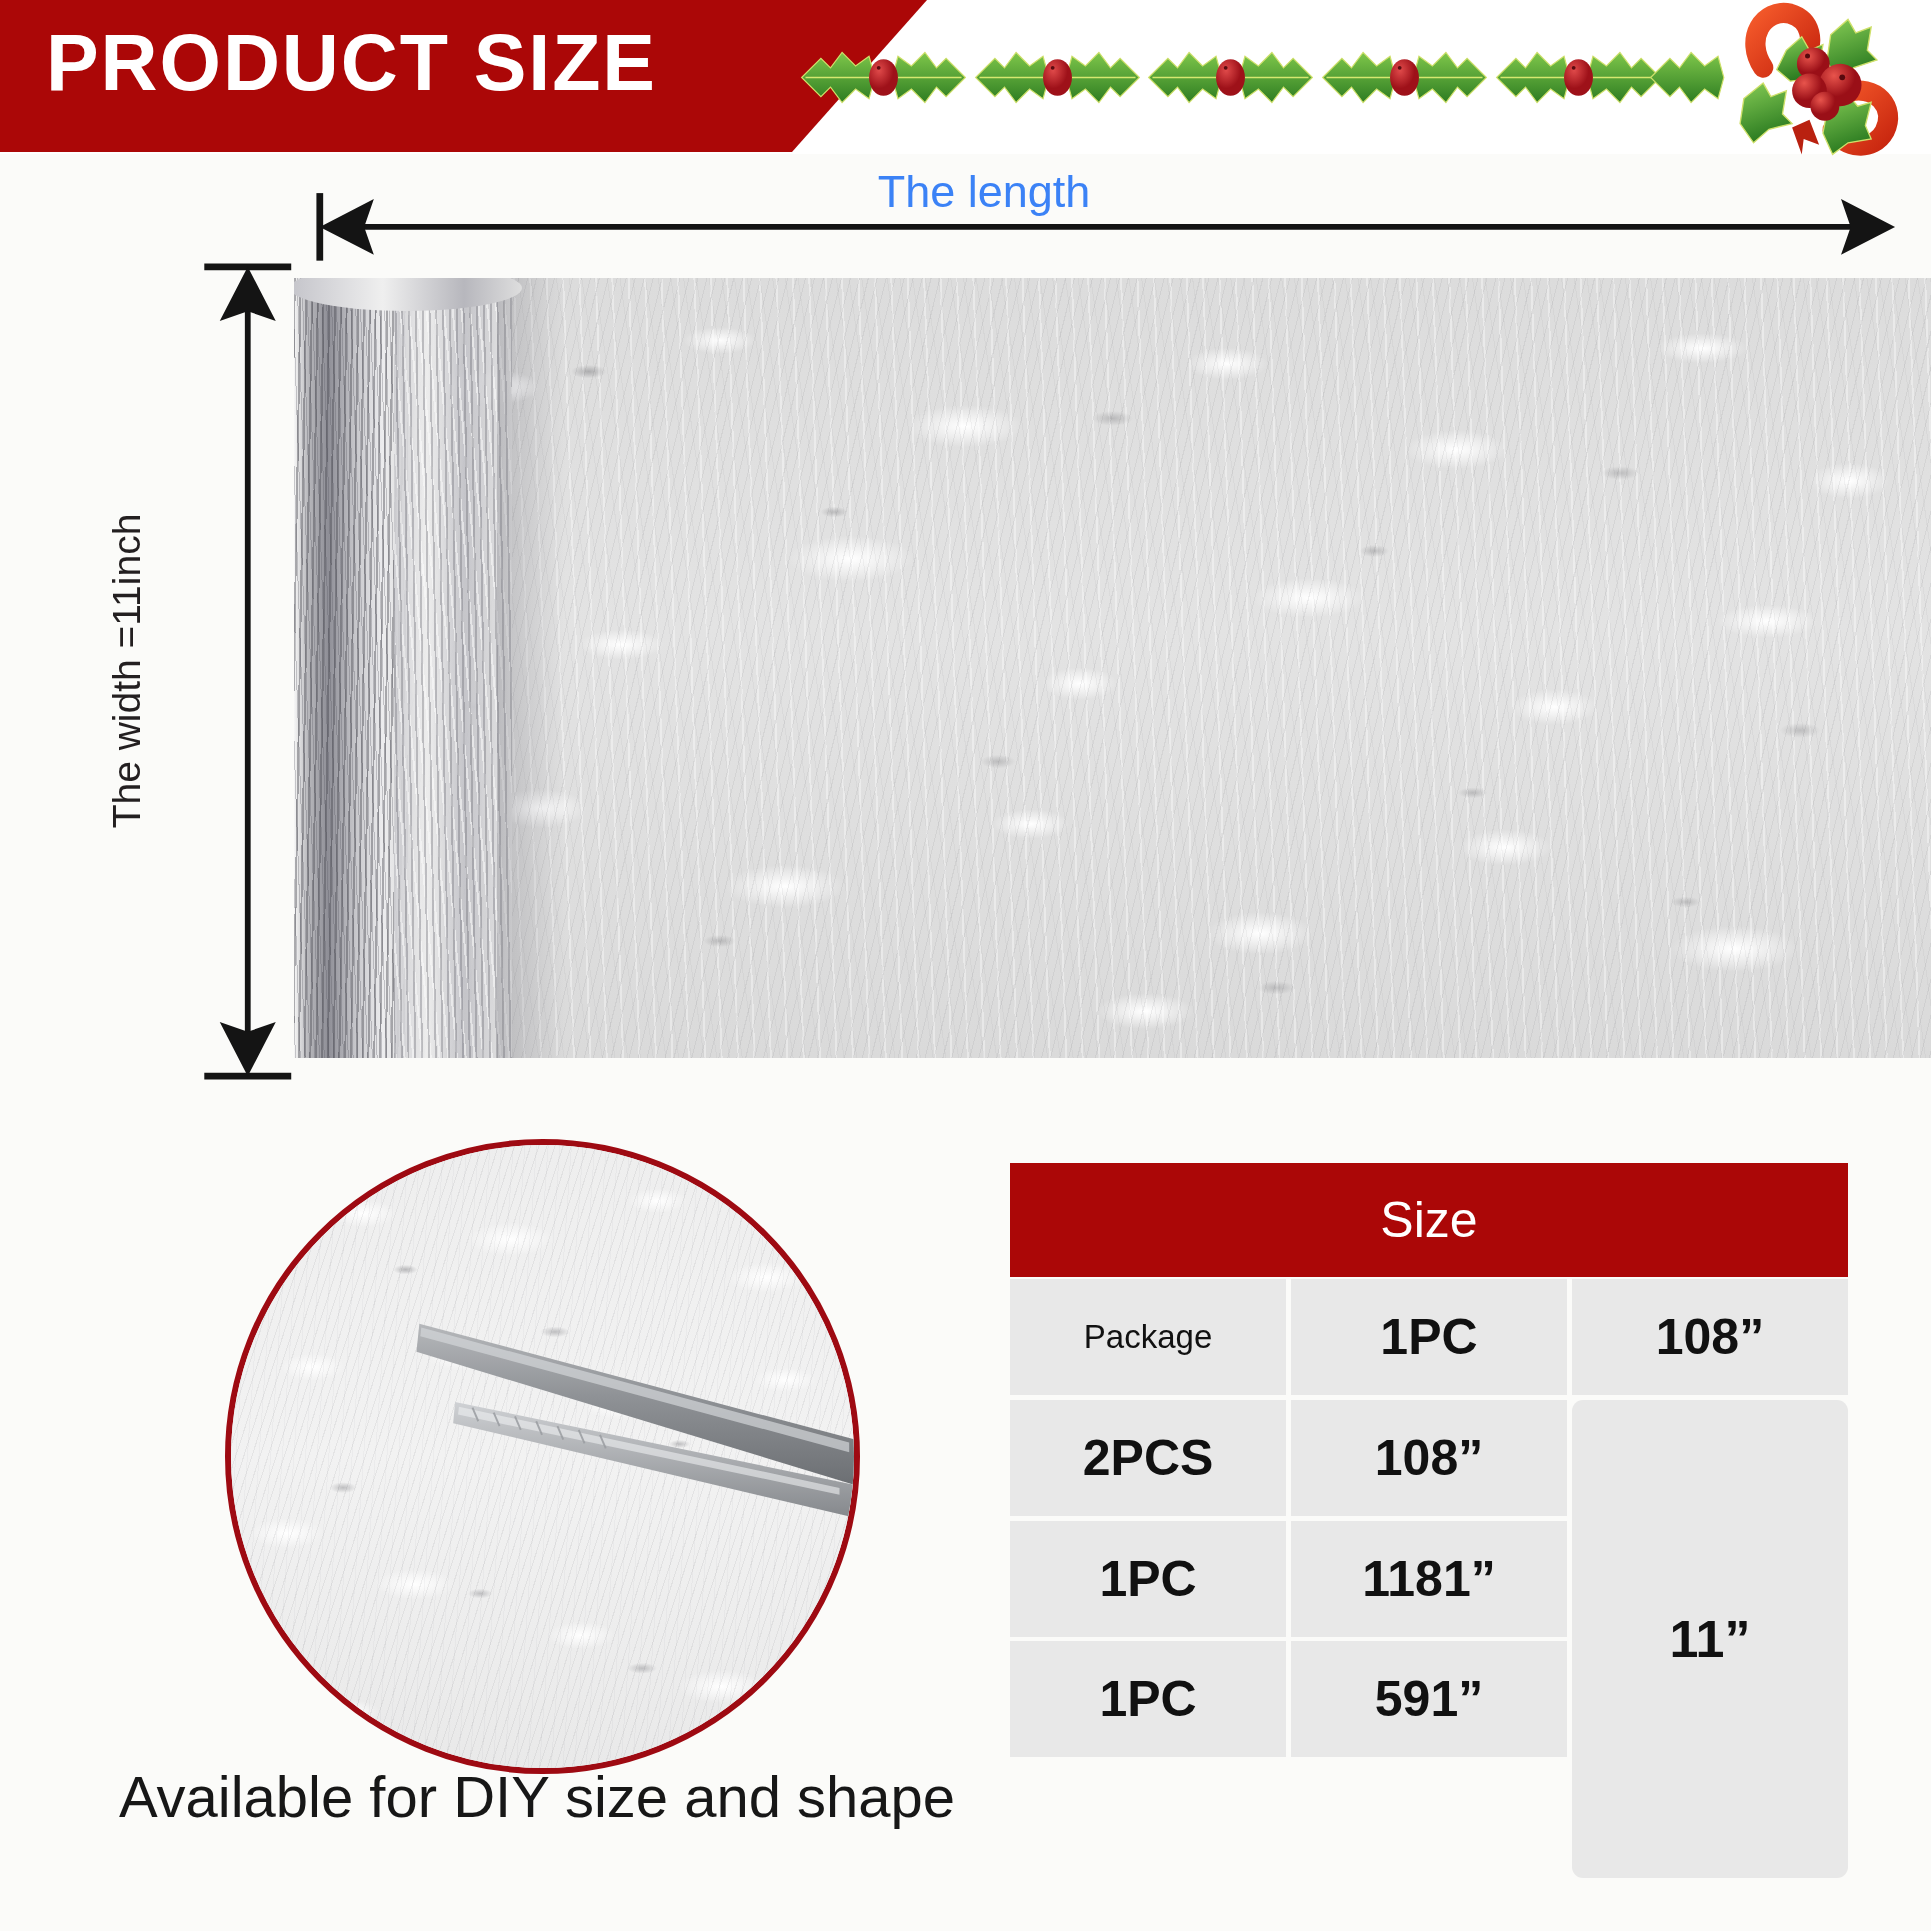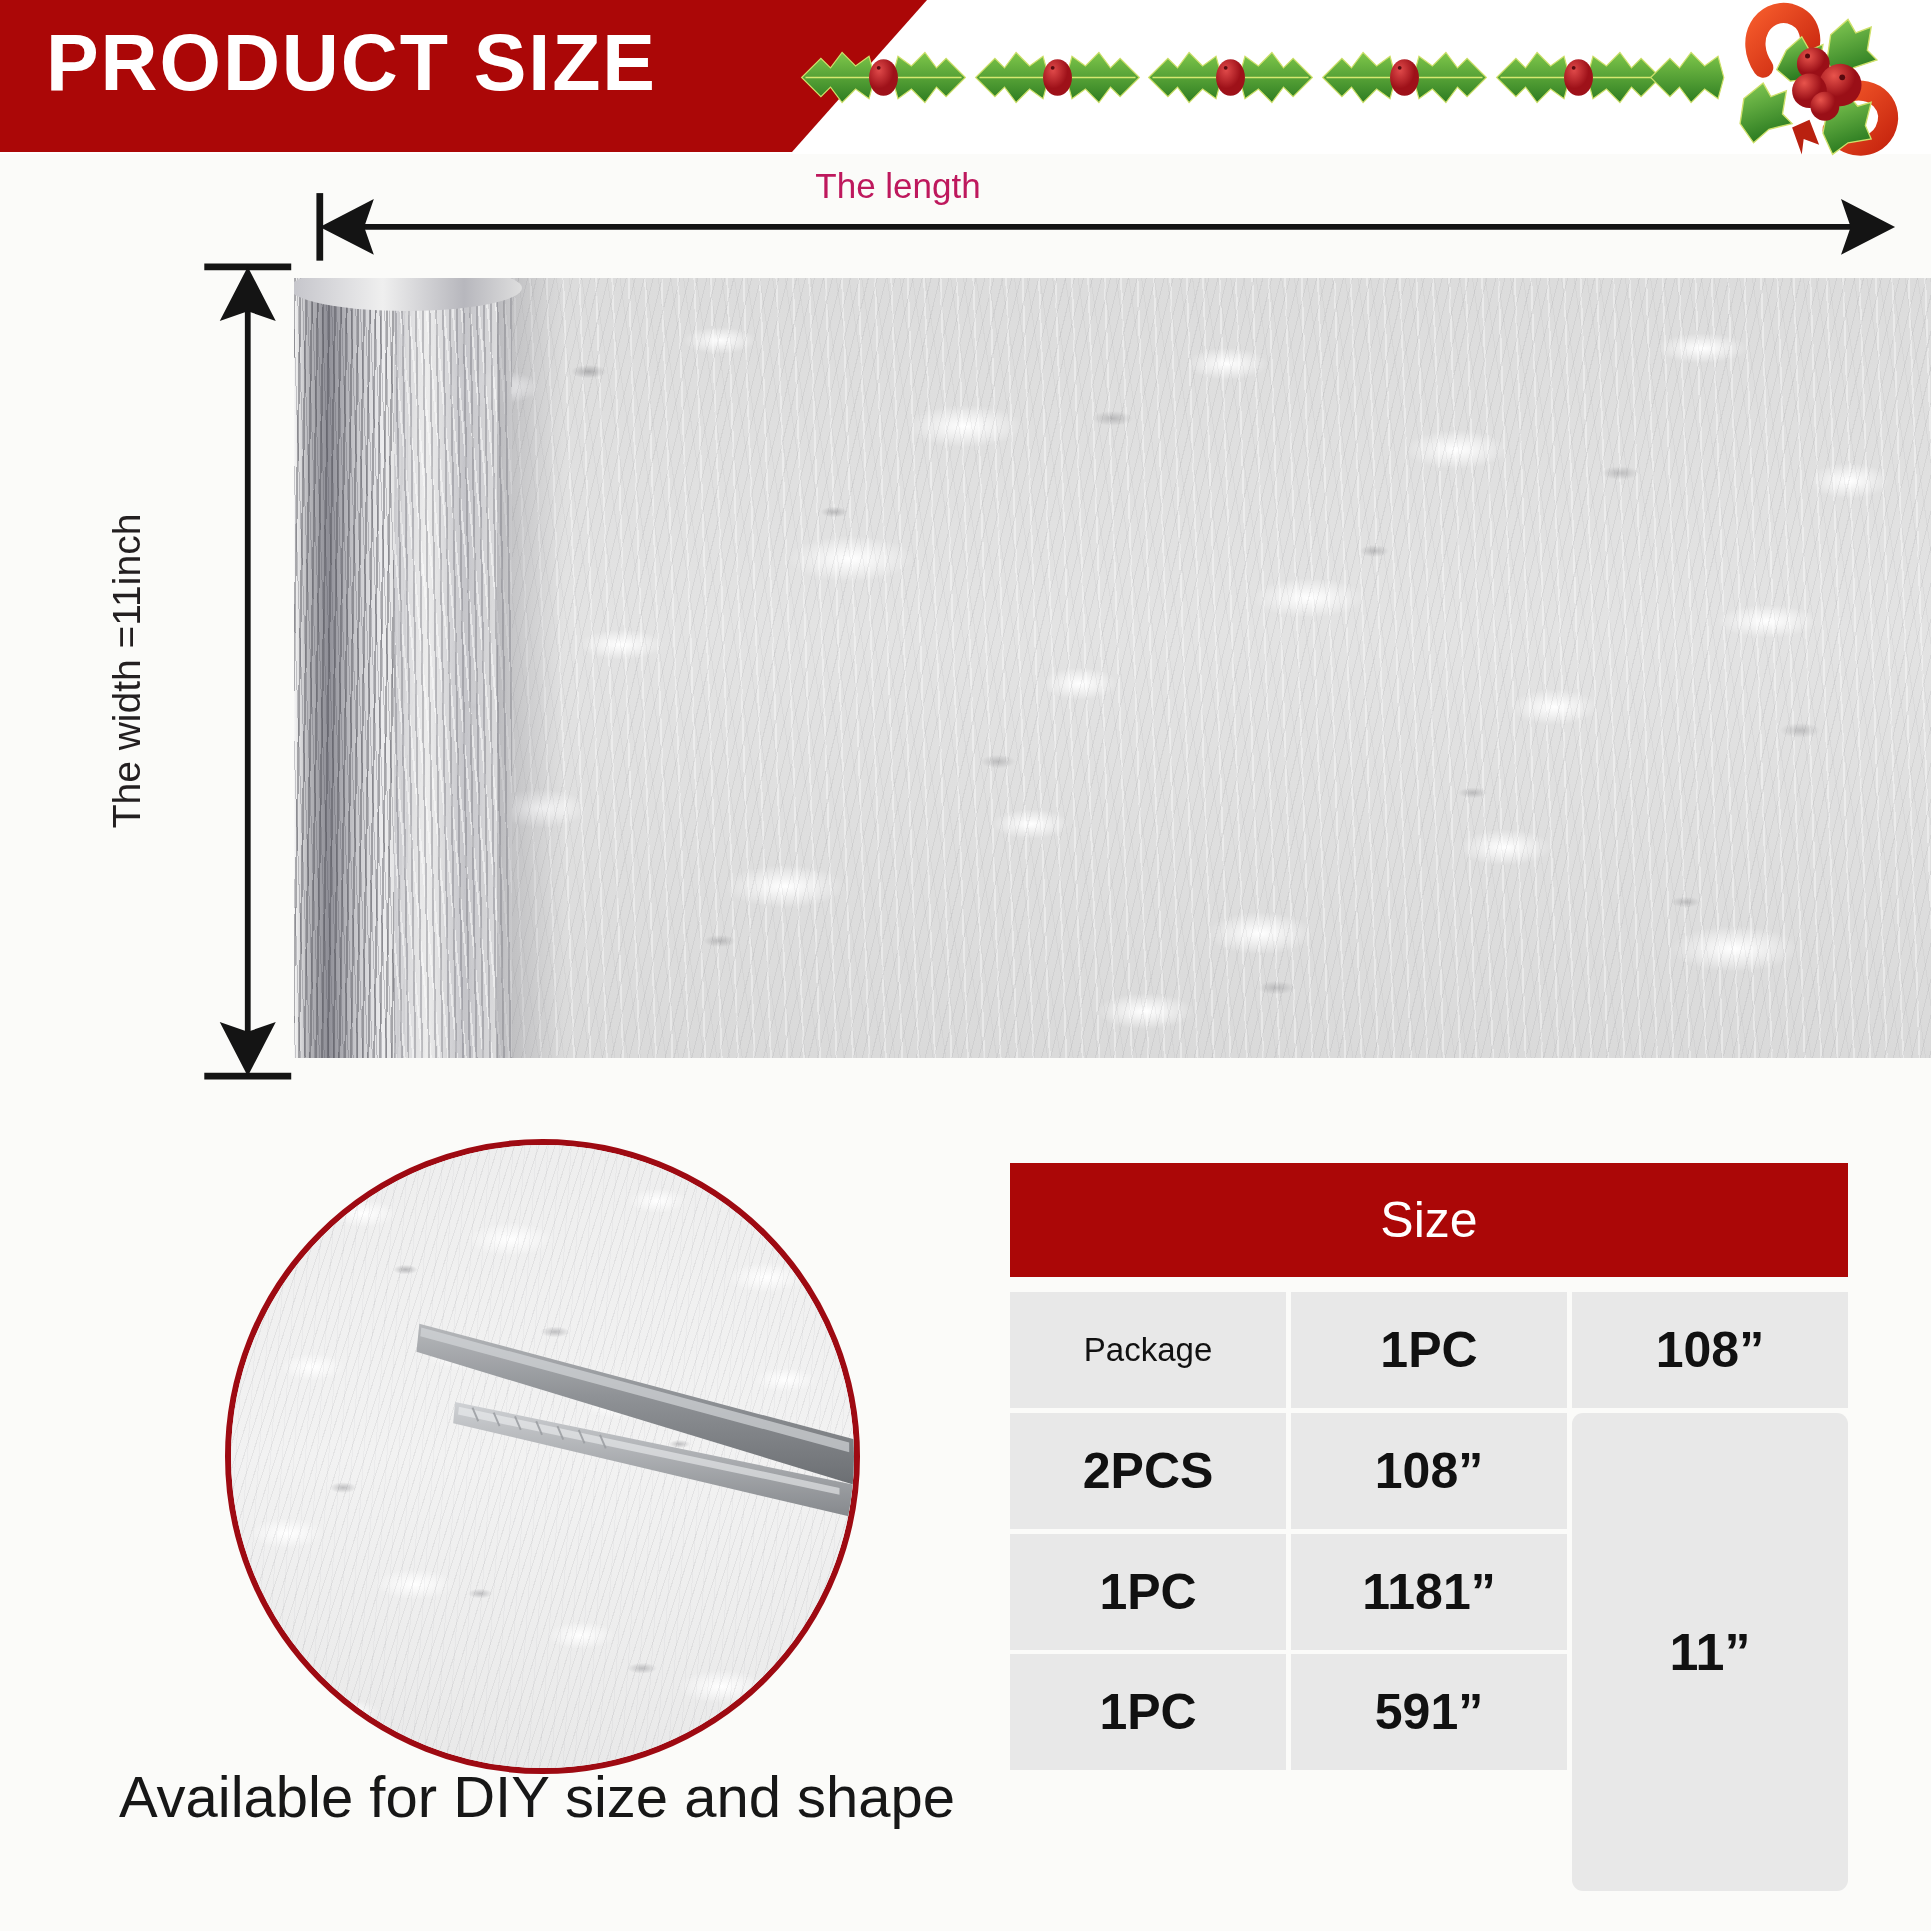--- a/index.html
+++ b/index.html
@@ -53,25 +53,25 @@
     position: absolute;
     right: 1.9px;
     top: 0px;
     width: 241px;
     height: 169px;
   }
 
   
   #length-label {
     position: absolute;
-    left: 898px;
+    left: 984px;
     top: 166px;
     transform: translateX(-50%);
-    font-size: 35px;
-    color: #be185d;
+    font-size: 45px;
+    color: #3b82f6;
     white-space: nowrap;
   }
   #length-dim {
     position: absolute;
     left: 314px;
     top: 189px;
     width: 1583px;
     height: 97px;
   }
 
@@ -268,21 +268,21 @@
     align-items: center;
     justify-content: center;
     color: #ffffff;
     font-size: 50px;
   }
   .tbl-grid {
     display: grid;
     grid-template-columns: 1fr 1fr 1fr;
     grid-auto-rows: 116px;
     gap: 4.8px;
-    margin-top: 15px;
+    margin-top: 2px;
   }
   .tbl-cell {
     background: #e8e8e8;
     display: flex;
     align-items: center;
     justify-content: center;
     color: #111111;
   }
   .tbl-head-cell { font-size: 33px; font-weight: normal; }
   .tbl-body-cell { font-size: 50px; font-weight: bold; }

